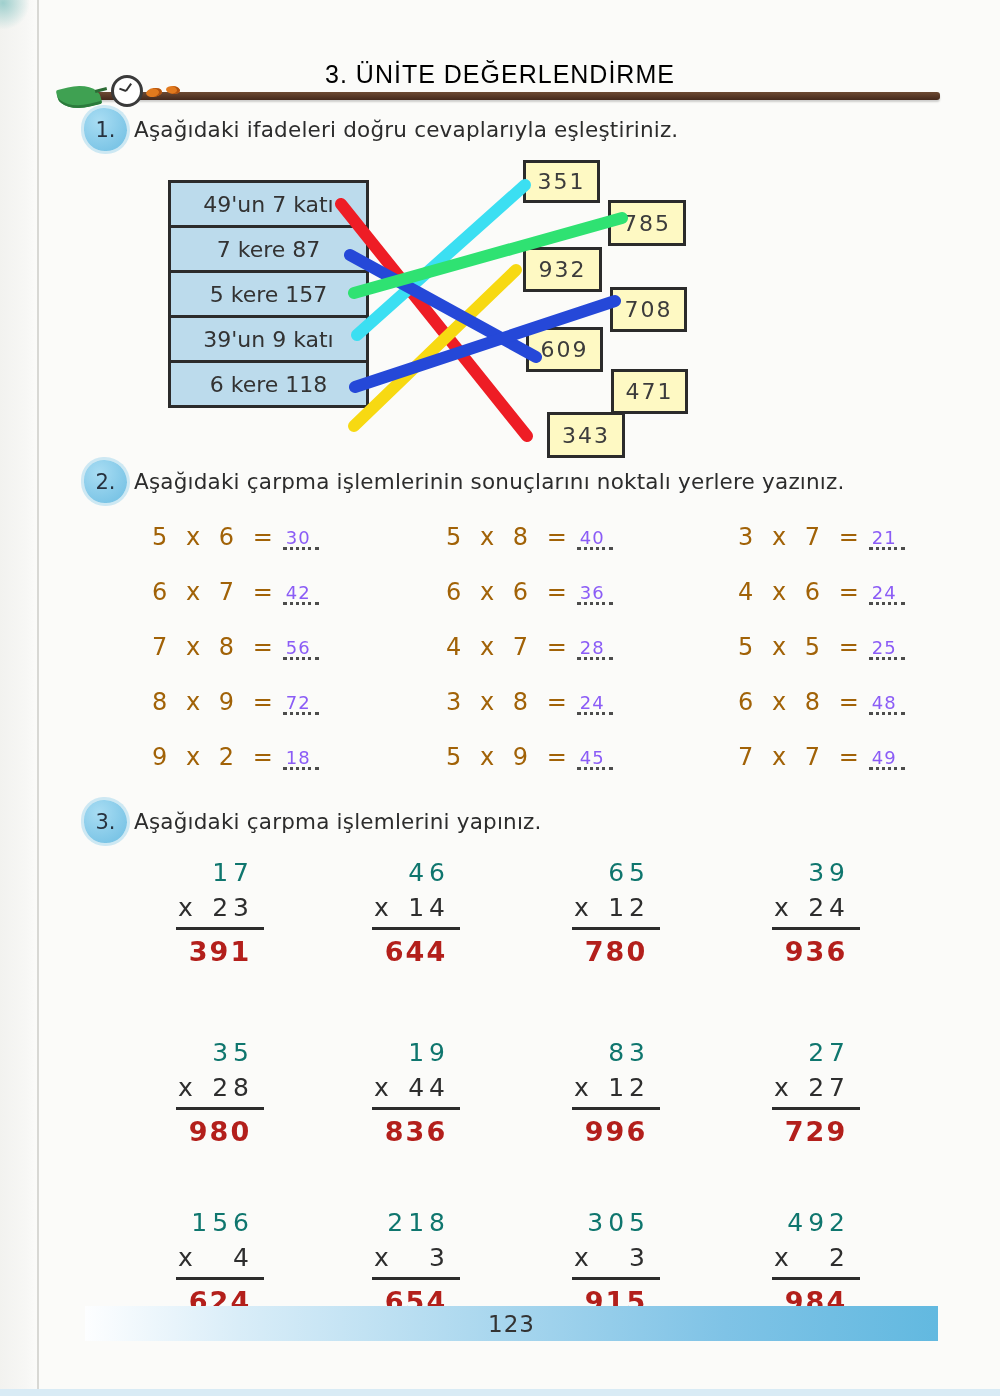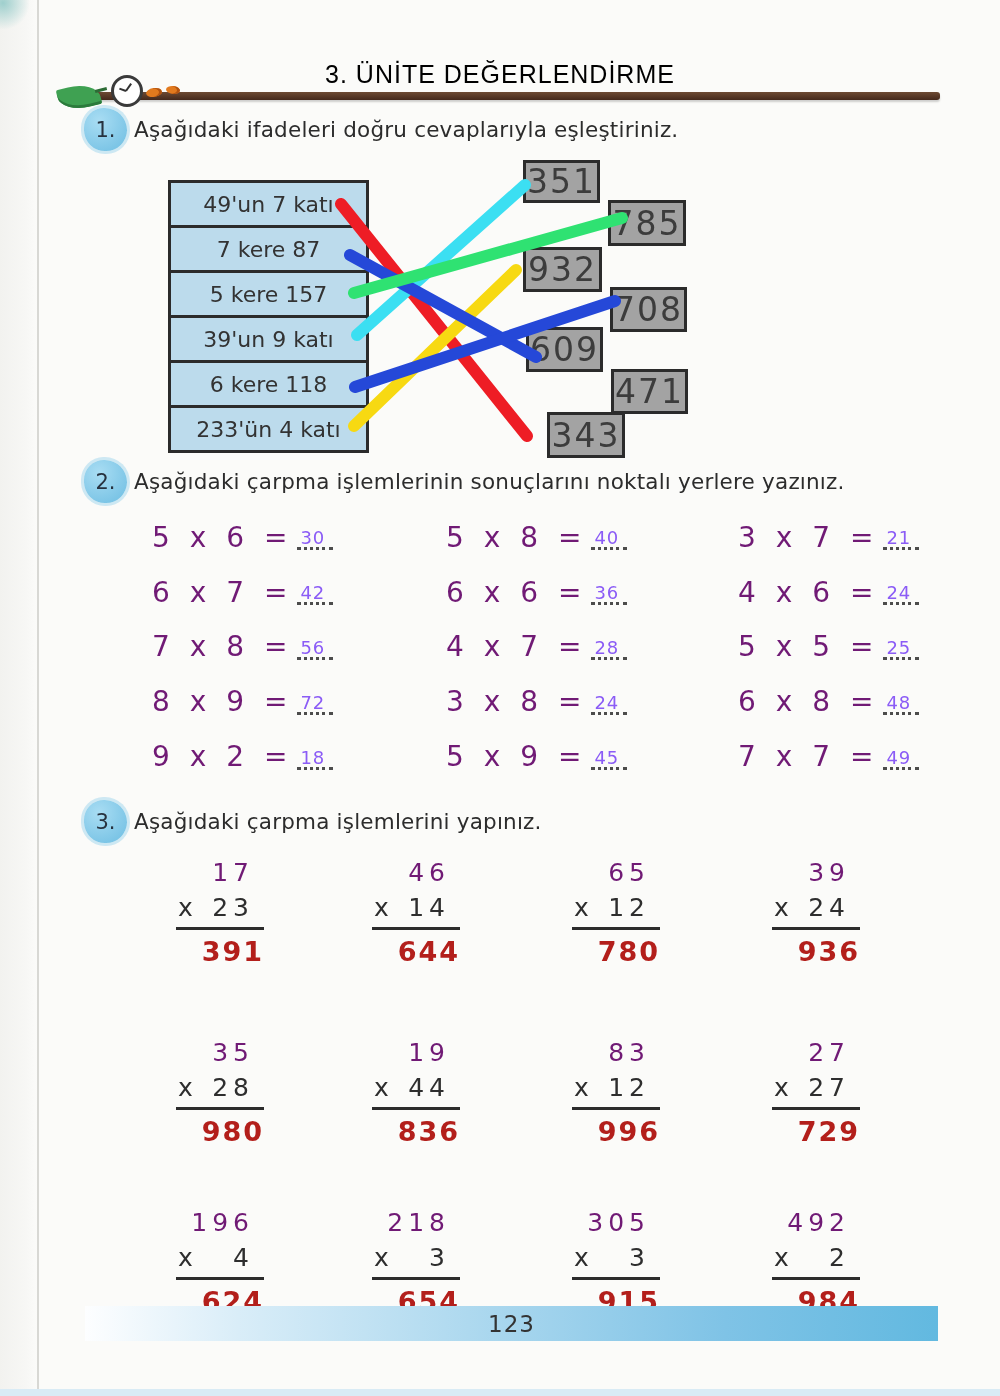--- a/index.html
+++ b/index.html
@@ -40,52 +40,52 @@
     display:flex;align-items:center;justify-content:center;
     font-size:21px;color:#27323f;box-shadow:0 0 0 3px rgba(148,208,236,.45);}
   .prompt{position:absolute;font-size:21.5px;color:#2c2c2c;letter-spacing:.2px;white-space:nowrap;}
 
   
   .mtable{position:absolute;left:168px;top:180px;width:195px;
     border:3px solid #2b2b2b;background:#bcdbec;}
   .mrow{height:42px;border-bottom:3px solid #2b2b2b;display:flex;align-items:center;
     justify-content:center;font-size:22px;color:#333;white-space:nowrap;}
   .mrow:last-child{border-bottom:none;}
-  .abox{position:absolute;border:3px solid #2b2b2b;background:#a3a3a3;
-    display:flex;align-items:center;justify-content:center;font-size:33px;color:#3c3c3c;letter-spacing:2px;}
+  .abox{position:absolute;border:3px solid #2b2b2b;background:#fef9c3;
+    display:flex;align-items:center;justify-content:center;font-size:22px;color:#3c3c3c;letter-spacing:2px;}
   .b351{left:523px;top:160px;width:71px;height:37px;}
   .b785{left:608px;top:200px;width:72px;height:40px;}
   .b932{left:523px;top:247px;width:73px;height:39px;}
   .b708{left:610px;top:287px;width:71px;height:39px;}
   .b609{left:526px;top:327px;width:71px;height:39px;}
   .b471{left:611px;top:369px;width:71px;height:39px;}
   .b343{left:547px;top:412px;width:72px;height:40px;}
   .match-svg{position:absolute;left:0;top:0;pointer-events:none;}
   .match-svg line{stroke-width:12;stroke-linecap:round;}
 
   
   .q2col{position:absolute;top:510px;}
   .q2c1{left:152px;} .q2c2{left:446px;} .q2c3{left:738px;}
   .eq2{height:54.8px;display:flex;align-items:center;}
-  .expr{font-size:28px;color:#701a75;letter-spacing:1px;word-spacing:9px;white-space:pre;}
+  .expr{font-size:24px;color:#a16207;letter-spacing:1px;word-spacing:9px;white-space:pre;}
   .answrap{position:relative;width:48px;height:36px;margin-left:9px;display:inline-block;}
   .dots{position:absolute;left:0;bottom:5px;width:36px;border-bottom:3px dotted #4c4c4c;}
   .ansred{position:absolute;left:3px;bottom:7px;font-size:18px;font-weight:normal;
     color:#8b5cf6;letter-spacing:1px;}
 
   
   .vb{position:absolute;width:88px;}
   .r1{top:858px;} .r2{top:1038px;} .r3{top:1208px;}
   .c1{left:176px;} .c2{left:372px;} .c3{left:572px;} .c4{left:772px;}
-  .vtop{font-size:25px;text-align:right;padding-right:10px;letter-spacing:5px;height:33px;color:#701a75;}
+  .vtop{font-size:25px;text-align:right;padding-right:10px;letter-spacing:5px;height:33px;color:#0f766e;}
   .vmul{display:flex;justify-content:space-between;align-items:center;font-size:25px;height:33px;color:#2e2e2e;}
   .vx{padding-left:2px;}
   .vnum{padding-right:10px;letter-spacing:5px;}
   .vrule{border-bottom:3.5px solid #2c2c2c;margin-top:3px;}
-  .vres{font-size:27px;font-weight:bold;color:#b31f1b;text-align:right;
+  .vres{font-size:27px;font-weight:bold;color:#b31f1b;text-align:center;
     padding-top:6px;letter-spacing:2px;}
 
   
   .pagebar{position:absolute;left:85px;top:1306px;width:853px;height:35px;
     background:linear-gradient(90deg,#fdfeff 0%,#d9edf8 18%,#aed9ef 45%,#7fc3e6 75%,#62b9e0 100%);
     display:flex;align-items:center;justify-content:center;}
   .pagenum{font-size:23px;color:#333;letter-spacing:1px;}
 </style>
 </head>
 <body>
@@ -104,21 +104,20 @@
 
   <div class="badge" style="left:84px;top:108px;">1.</div>
   <div class="prompt" style="left:134px;top:117px;">Aşağıdaki ifadeleri doğru cevaplarıyla eşleştiriniz.</div>
 
   <div class="mtable">
     <div class="mrow">49'un 7 katı</div>
     <div class="mrow">7 kere 87</div>
     <div class="mrow">5 kere 157</div>
     <div class="mrow">39'un 9 katı</div>
     <div class="mrow">6 kere 118</div>
-    <div class="mrow">233'ün 4 katı</div>
   </div>
 
   <div class="abox b351">351</div>
   <div class="abox b785">785</div>
   <div class="abox b932">932</div>
   <div class="abox b708">708</div>
   <div class="abox b609">609</div>
   <div class="abox b471">471</div>
   <div class="abox b343">343</div>
 
@@ -319,21 +318,21 @@
     <div class="vtop">27</div>
     <div class="vmul">
         <span class="vx">x</span>
         <span class="vnum">27</span>
       </div>
     <div class="vrule"></div>
     <div class="vres">729</div>
   </div>
 
   <div class="vb r3 c1">
-    <div class="vtop">196</div>
+    <div class="vtop">156</div>
     <div class="vmul">
         <span class="vx">x</span>
         <span class="vnum">4</span>
       </div>
     <div class="vrule"></div>
     <div class="vres">624</div>
   </div>
   <div class="vb r3 c2">
     <div class="vtop">218</div>
     <div class="vmul">

